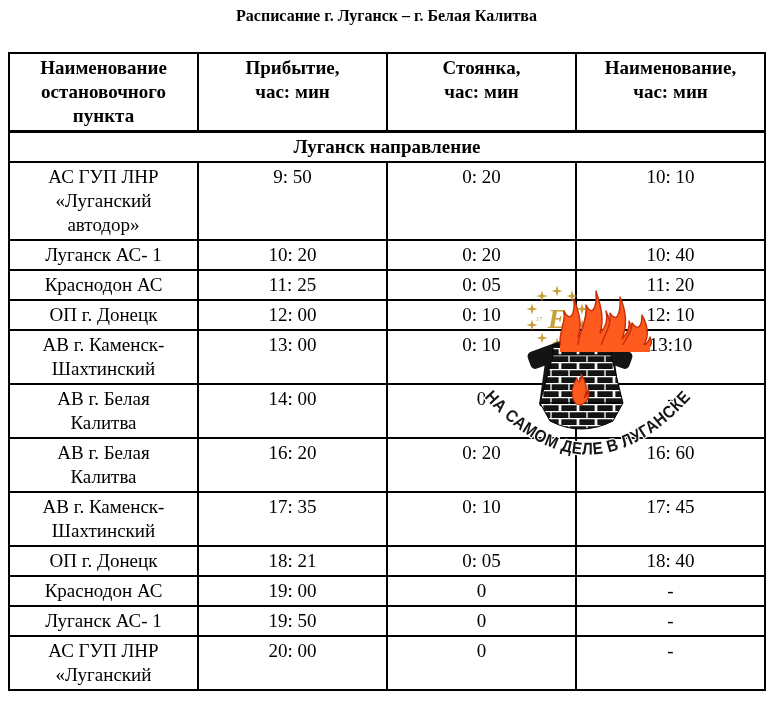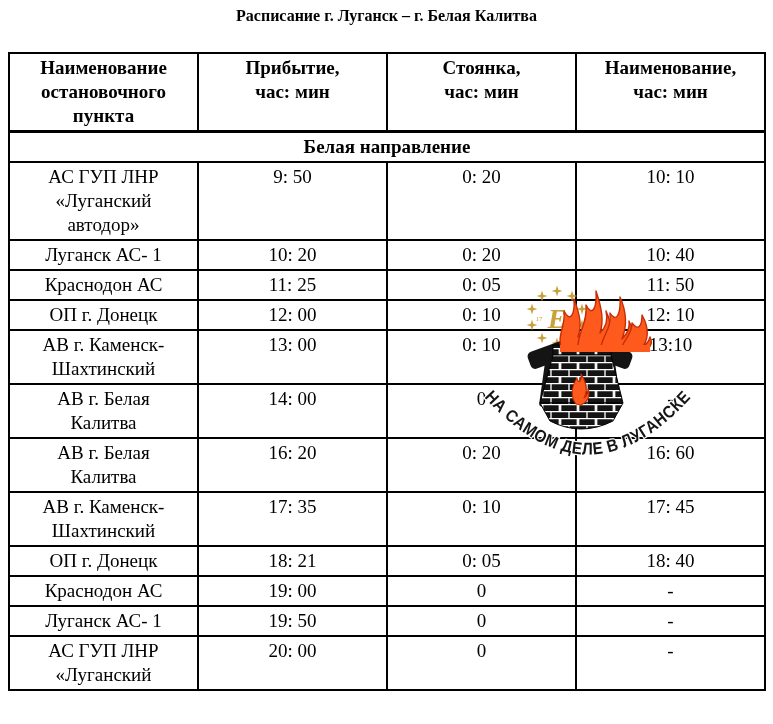--- a/index.html
+++ b/index.html
@@ -81,21 +81,21 @@
           <div>час: мин</div>
         </th>
         <th>
           <div>Наименование,</div>
           <div>час: мин</div>
         </th>
       </tr>
   </thead>
   <tbody>
       <tr>
-        <td colspan="4" class="section-cell">Белая направление</td>
+        <td colspan="4" class="section-cell">Луганск направление</td>
       </tr>
       <tr>
         <td class="stop-cell">
           <div>АС ГУП ЛНР</div>
           <div>«Луганский</div>
           <div>автодор»</div>
         </td>
         <td class="time-cell">9: 50</td>
         <td class="time-cell">0: 20</td>
         <td class="time-cell">10: 10</td>
@@ -107,21 +107,21 @@
         <td class="time-cell">10: 20</td>
         <td class="time-cell">0: 20</td>
         <td class="time-cell">10: 40</td>
       </tr>
       <tr>
         <td class="stop-cell">
           <div>Краснодон АС</div>
         </td>
         <td class="time-cell">11: 25</td>
         <td class="time-cell">0: 05</td>
-        <td class="time-cell">11: 50</td>
+        <td class="time-cell">11: 20</td>
       </tr>
       <tr>
         <td class="stop-cell">
           <div>ОП г. Донецк</div>
         </td>
         <td class="time-cell">12: 00</td>
         <td class="time-cell">0: 10</td>
         <td class="time-cell">12: 10</td>
       </tr>
       <tr>

